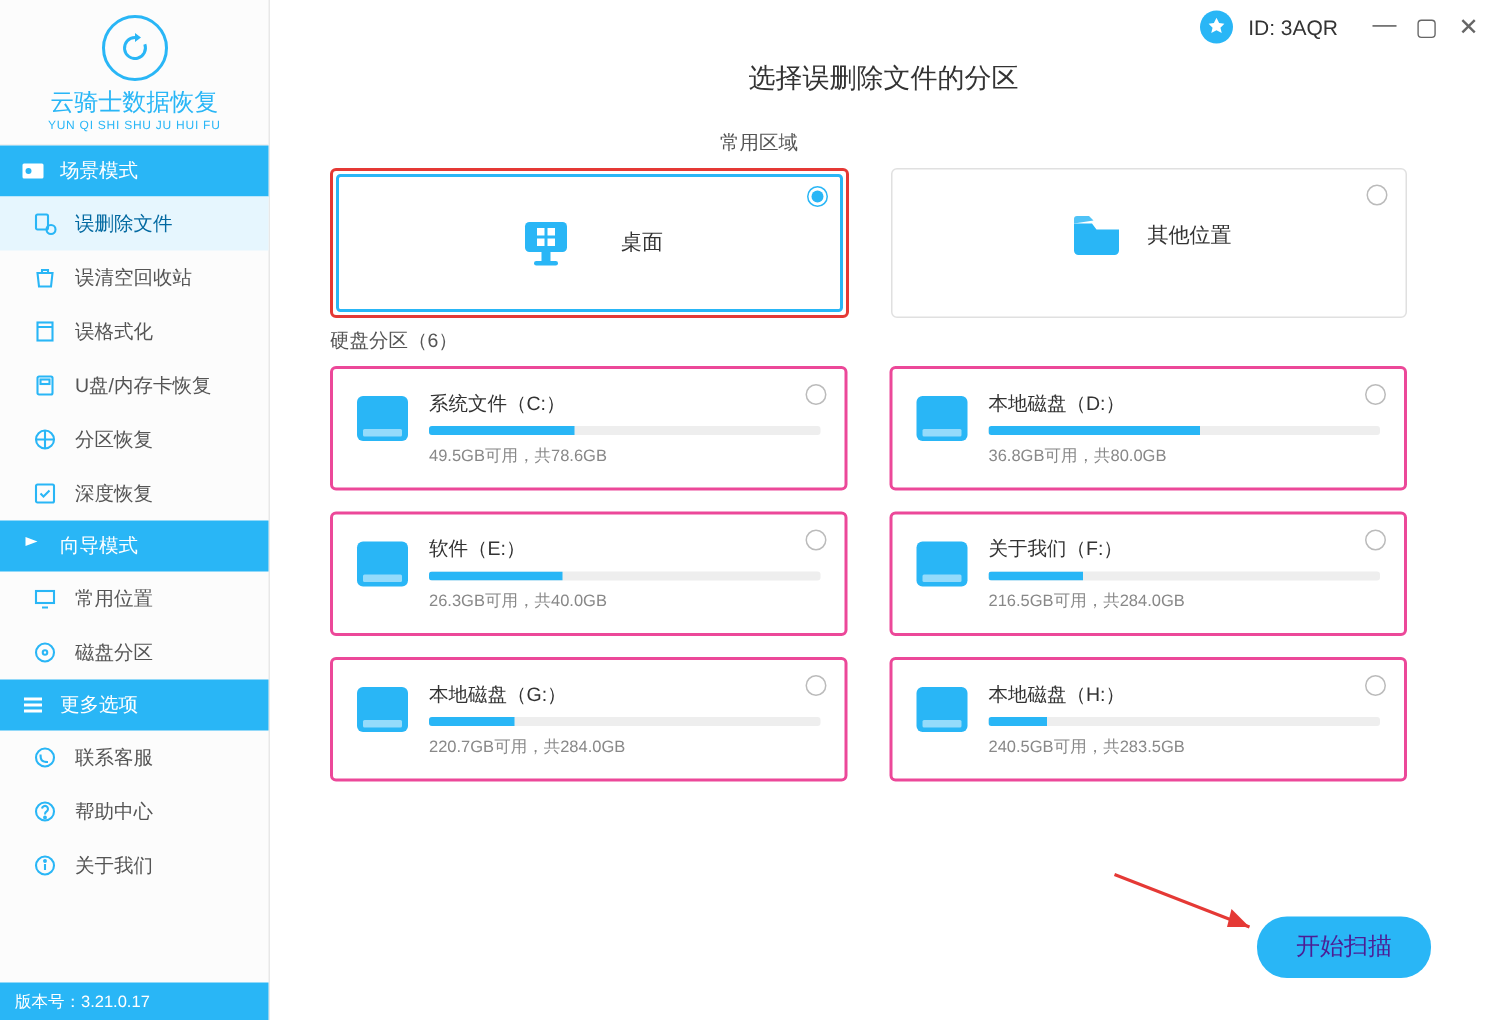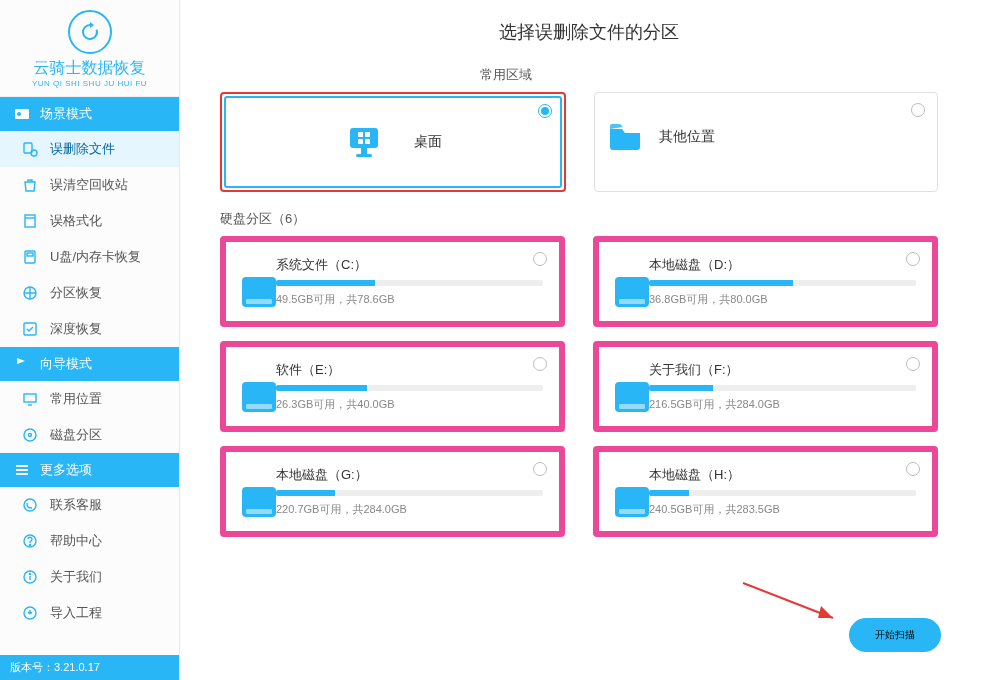--- a/index.html
+++ b/index.html
@@ -138,37 +138,37 @@
   color: #666;
   font-size: 16px;
 }
 
 .win-btn { cursor: pointer; width: 18px; text-align: center; }
 
 .page-title {
   text-align: center;
   font-size: 18px;
   color: #333;
-  margin: 20px 0 22px;
+  margin: 4px 0 22px;
 }
 
 .content {
   padding: 0 60px 0 40px;
   flex: 1;
   overflow: auto;
 }
 
 .sec-label {
   font-size: 13px;
   color: #555;
   margin: 0 0 8px 260px;
 }
 
 .sec-label.left { margin-left: 260px; }
-.sec-label.plain { margin-left: 0; margin-top: 18px; }
+.sec-label.plain { margin-left: 0; margin-top: 6px; }
 
 .card-row {
   display: flex;
   gap: 28px;
   margin-bottom: 6px;
 }
 
 .card {
   flex: 1;
   border: 1px solid #e0e0e0;
@@ -189,20 +189,21 @@
   display: flex;
   align-items: center;
   justify-content: center;
   gap: 30px;
 }
 
 .card.no-inner .card-body {
   padding: 24px 10px;
   display: flex;
   align-items: center;
+  justify-content: center;
   gap: 14px;
 }
 
 .card .radio {
   position: absolute;
   top: 10px;
   right: 12px;
   width: 14px; height: 14px;
   border: 1.5px solid #bbb;
   border-radius: 50%;
@@ -226,26 +227,26 @@
 
 
 .disk-grid {
   display: grid;
   grid-template-columns: 1fr 1fr;
   gap: 14px 28px;
   margin-top: 6px;
 }
 
 .disk-card {
-  border: 6px solid #ec4899;
+  border: 2px solid #ec4899;
   border-radius: 4px;
   padding: 14px 16px;
   display: flex;
+  gap: 14px;
   position: relative;
-  align-items: flex-end;
 }
 
 .disk-card .radio {
   position: absolute;
   top: 10px; right: 12px;
   width: 14px; height: 14px;
   border: 1.5px solid #bbb;
   border-radius: 50%;
 }
 
@@ -272,28 +273,28 @@
   border-radius: 2px;
   overflow: hidden;
   margin-bottom: 6px;
 }
 .progress-fill { height: 100%; background: #29b6f6; }
 .disk-detail { font-size: 11px; color: #888; }
 
 
 .scan-btn {
   position: absolute;
-  right: 57px;
+  right: 44px;
   bottom: 28px;
   background: #29b6f6;
-  color: #000000;
+  color: #4c1d95;
   border: none;
   border-radius: 20px;
   padding: 10px 26px;
-  font-size: 10px;
+  font-size: 16px;
   cursor: pointer;
 }
 
 
 .arrow {
   position: absolute;
   right: 150px;
   bottom: 52px;
   width: 110px;
   height: 50px;
@@ -437,35 +438,39 @@
   <div class="nav-item">
     <span class="nicon">
       <svg viewBox="0 0 16 16" width="16" height="16" fill="none" stroke="#29b6f6" stroke-width="1.4">
           <circle cx="8" cy="8" r="6"></circle>
           <path d="M8 11V7"></path>
           <circle cx="8" cy="5" r="0.6" fill="#29b6f6"></circle>
         </svg>
     </span>
     <span>关于我们</span>
   </div>
-  <div class="nav-item">
-    <span class="nicon">
-      <svg viewBox="0 0 16 16" width="16" height="16" fill="none" stroke="#29b6f6" stroke-width="1.4">
-          <circle cx="8" cy="8" r="6"></circle>
-          <path d="M8 5v4m0 0l-2-2m2 2l2-2"></path>
-        </svg>
-    </span>
-    <span>导入工程</span>
-  </div>
 
   <div class="version-bar">版本号：3.21.0.17</div>
 </div>
 
 <div class="main">
 
+  <div class="titlebar">
+    <span class="id-badge">
+      <svg viewBox="0 0 16 16" width="14" height="14" fill="#fff">
+          <path d="M8 1l2 4 4 .5-3 3 1 4-4-2-4 2 1-4-3-3 4-.5z"></path>
+        </svg>
+    </span>
+    <span class="id-text">ID: 3AQR</span>
+    <div class="win-controls">
+      <span class="win-btn">—</span>
+      <span class="win-btn">▢</span>
+      <span class="win-btn">✕</span>
+    </div>
+  </div>
 
   <div class="page-title">选择误删除文件的分区</div>
 
   <div class="content">
 
     <div class="sec-label left">常用区域</div>
 
     <div class="card-row">
       <div class="card highlighted">
         <div class="card-inner">

